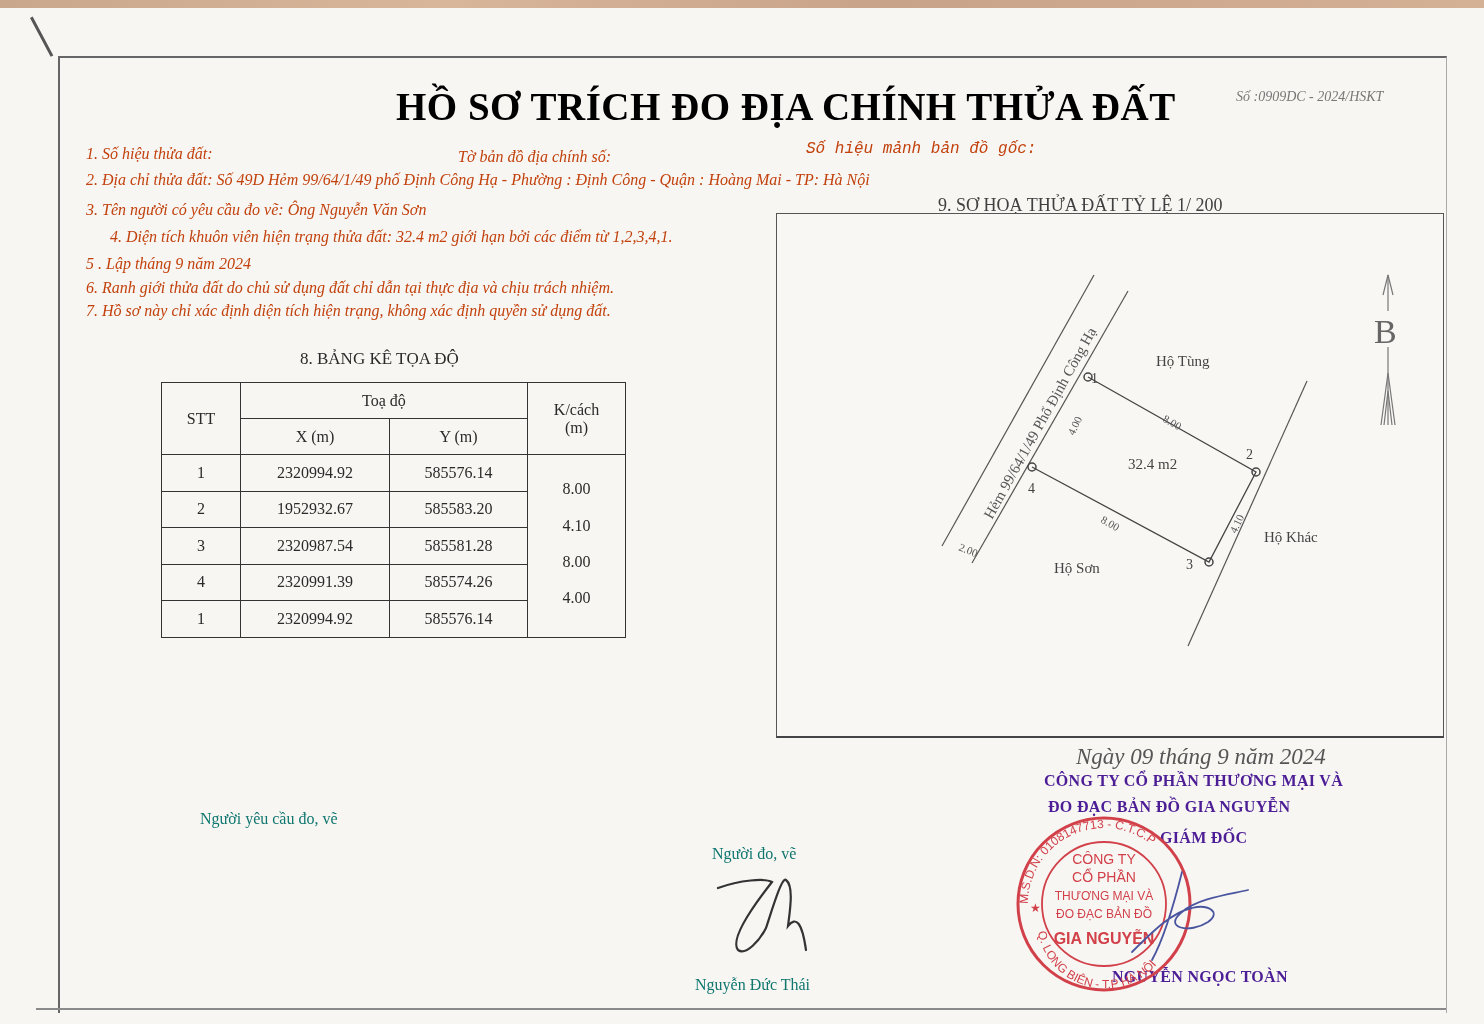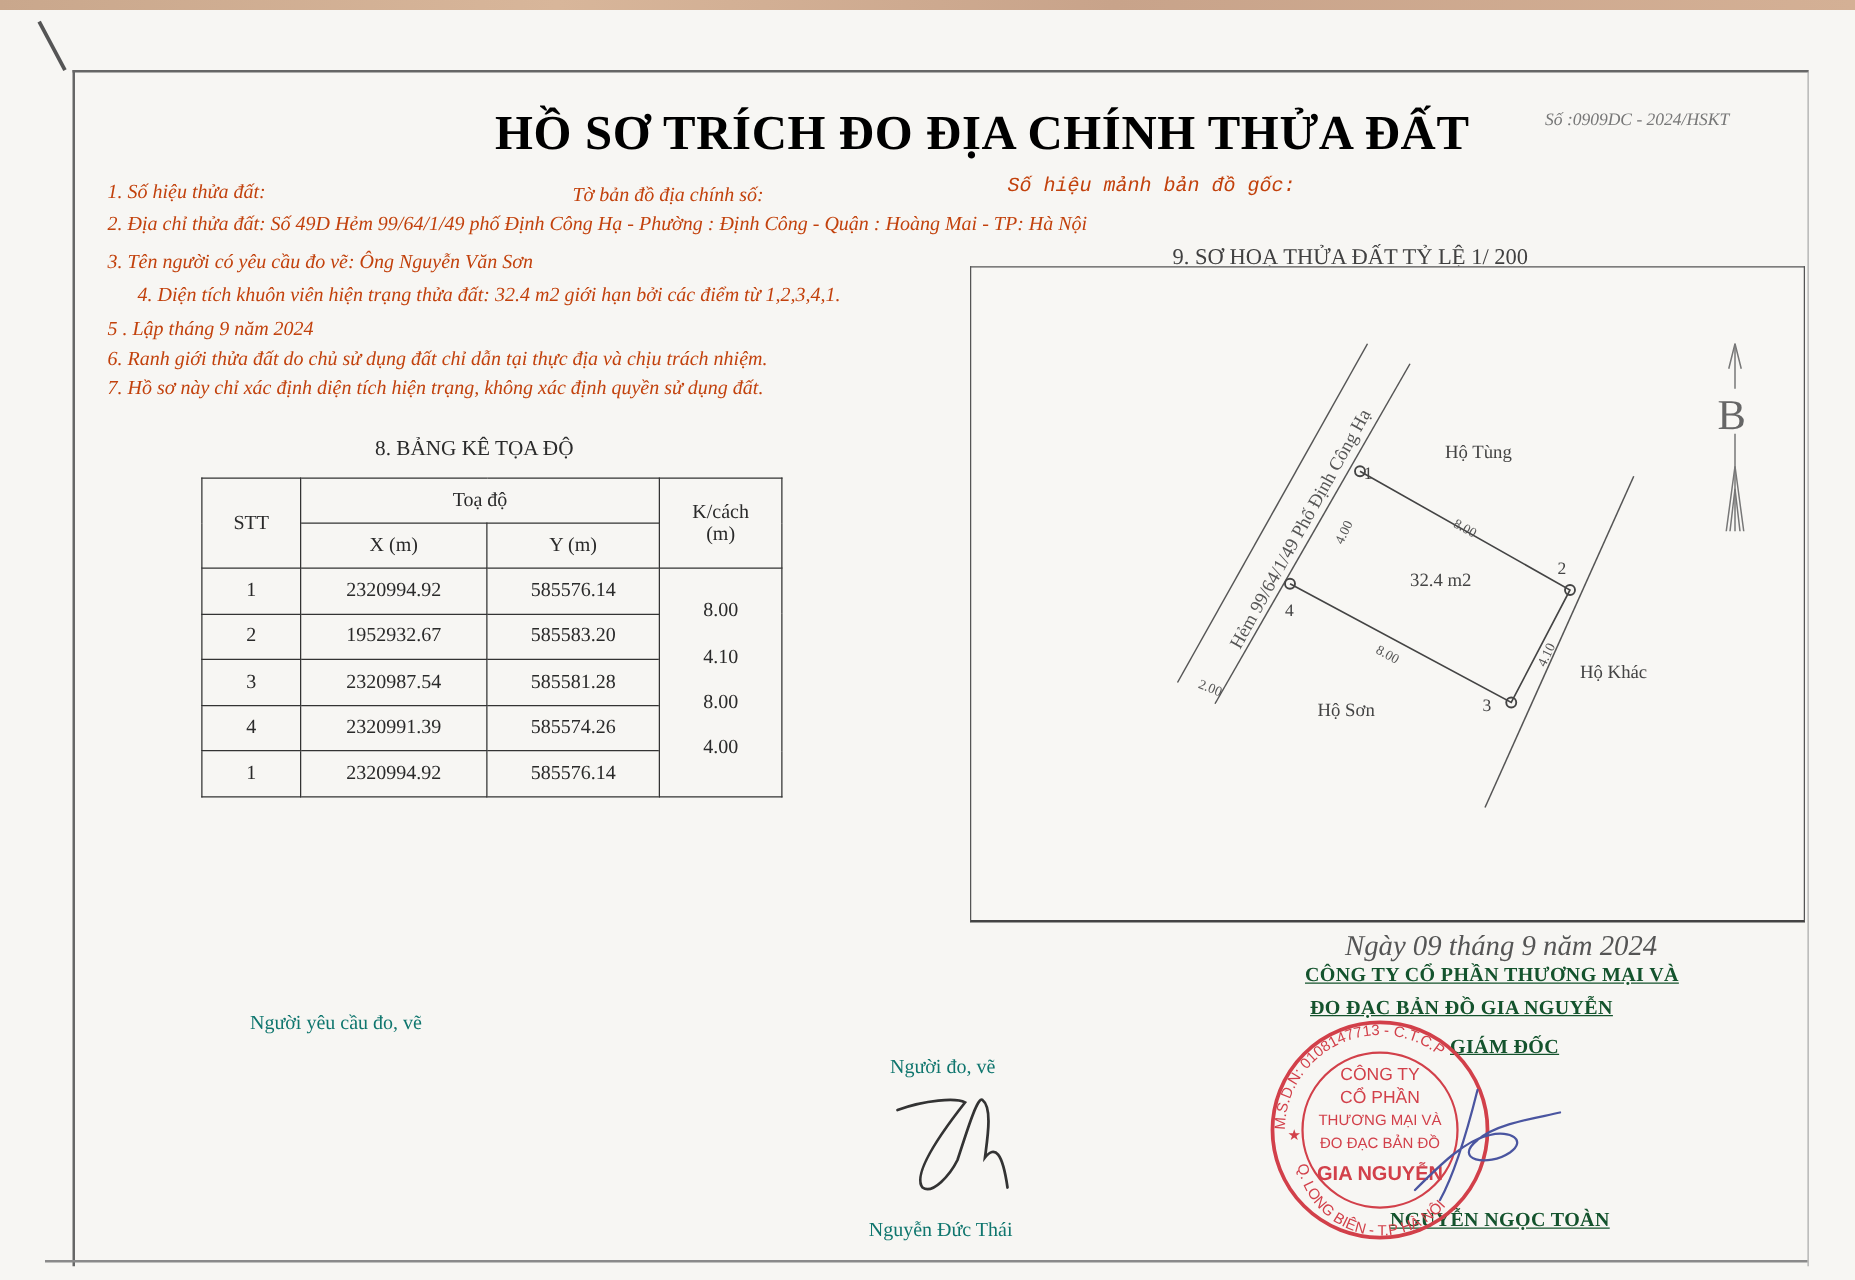--- a/index.html
+++ b/index.html
@@ -35,21 +35,21 @@
   table.coords .r td { height:35.5px; }
   .kc-cell { position:relative; vertical-align:top; }
   .kc-val { position:absolute; left:0; width:100%; text-align:center; }
 
   .map-title { position:absolute; left:938px; top:195px; font-size:18px; color:#404040; white-space:nowrap; }
   .map-box { position:absolute; left:776px; top:213px; width:666px; height:522px;
     border:1.5px solid #555; border-bottom:2px solid #444; background:#f8f7f4; }
   .map-svg { position:absolute; left:776px; top:213px; }
 
   .sig-text { position:absolute; white-space:nowrap; font-size:16px; color:#0f766e; }
-  .company { position:absolute; font-size:16px; font-weight:bold; color:#14532d; white-space:nowrap; letter-spacing:0.3px;text-decoration:underline; }
+  .company { position:absolute; font-size:16px; font-weight:bold; color:#4c1d95; white-space:nowrap; letter-spacing:0.3px; }
   .date-line { position:absolute; left:1076px; top:744px; font-size:23px; font-style:italic; color:#555; white-space:nowrap; }
 </style>
 </head>
 <body>
 
 <div class="topstrip"></div>
 <div class="paper"></div>
 <div class="corner-mark"></div>
 <div class="frame"></div>
 <div class="frame-bottom"></div>

